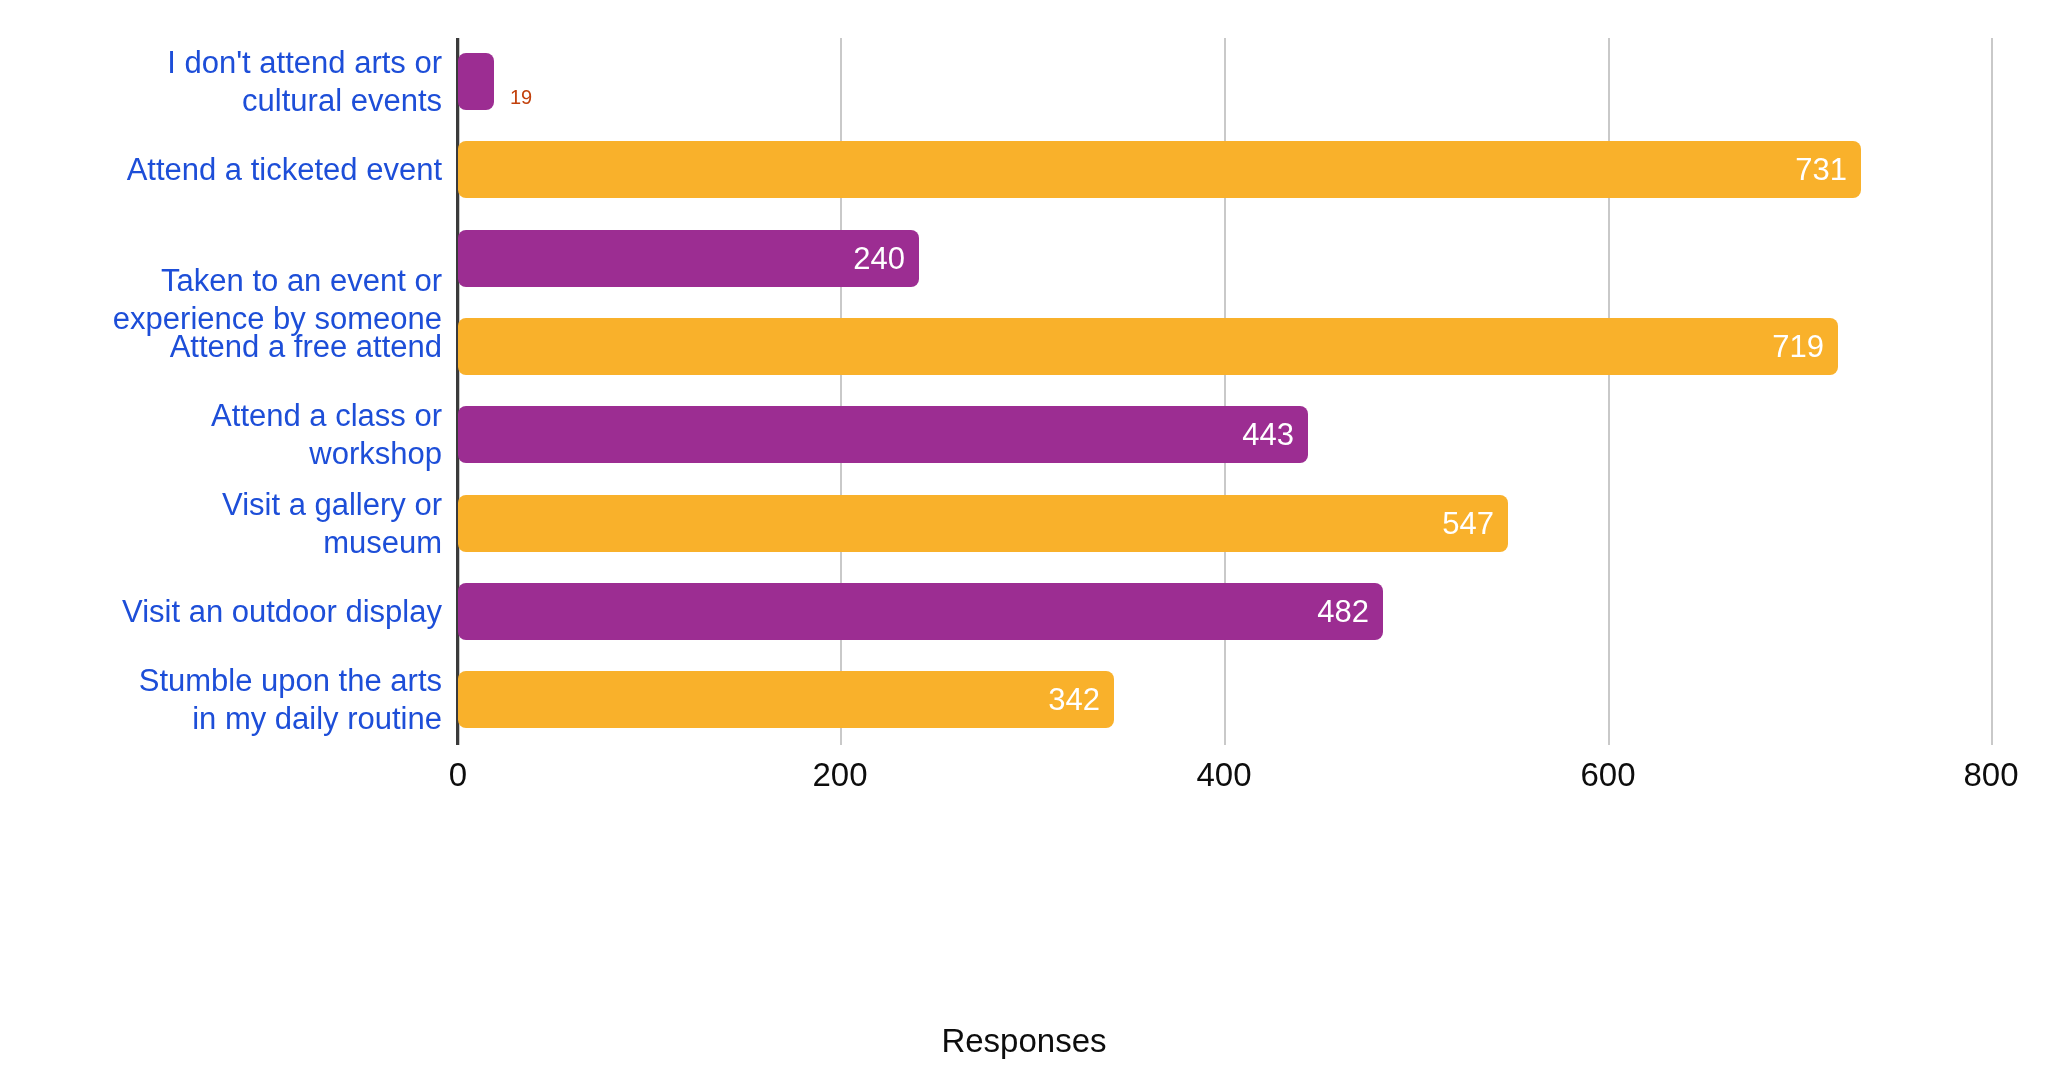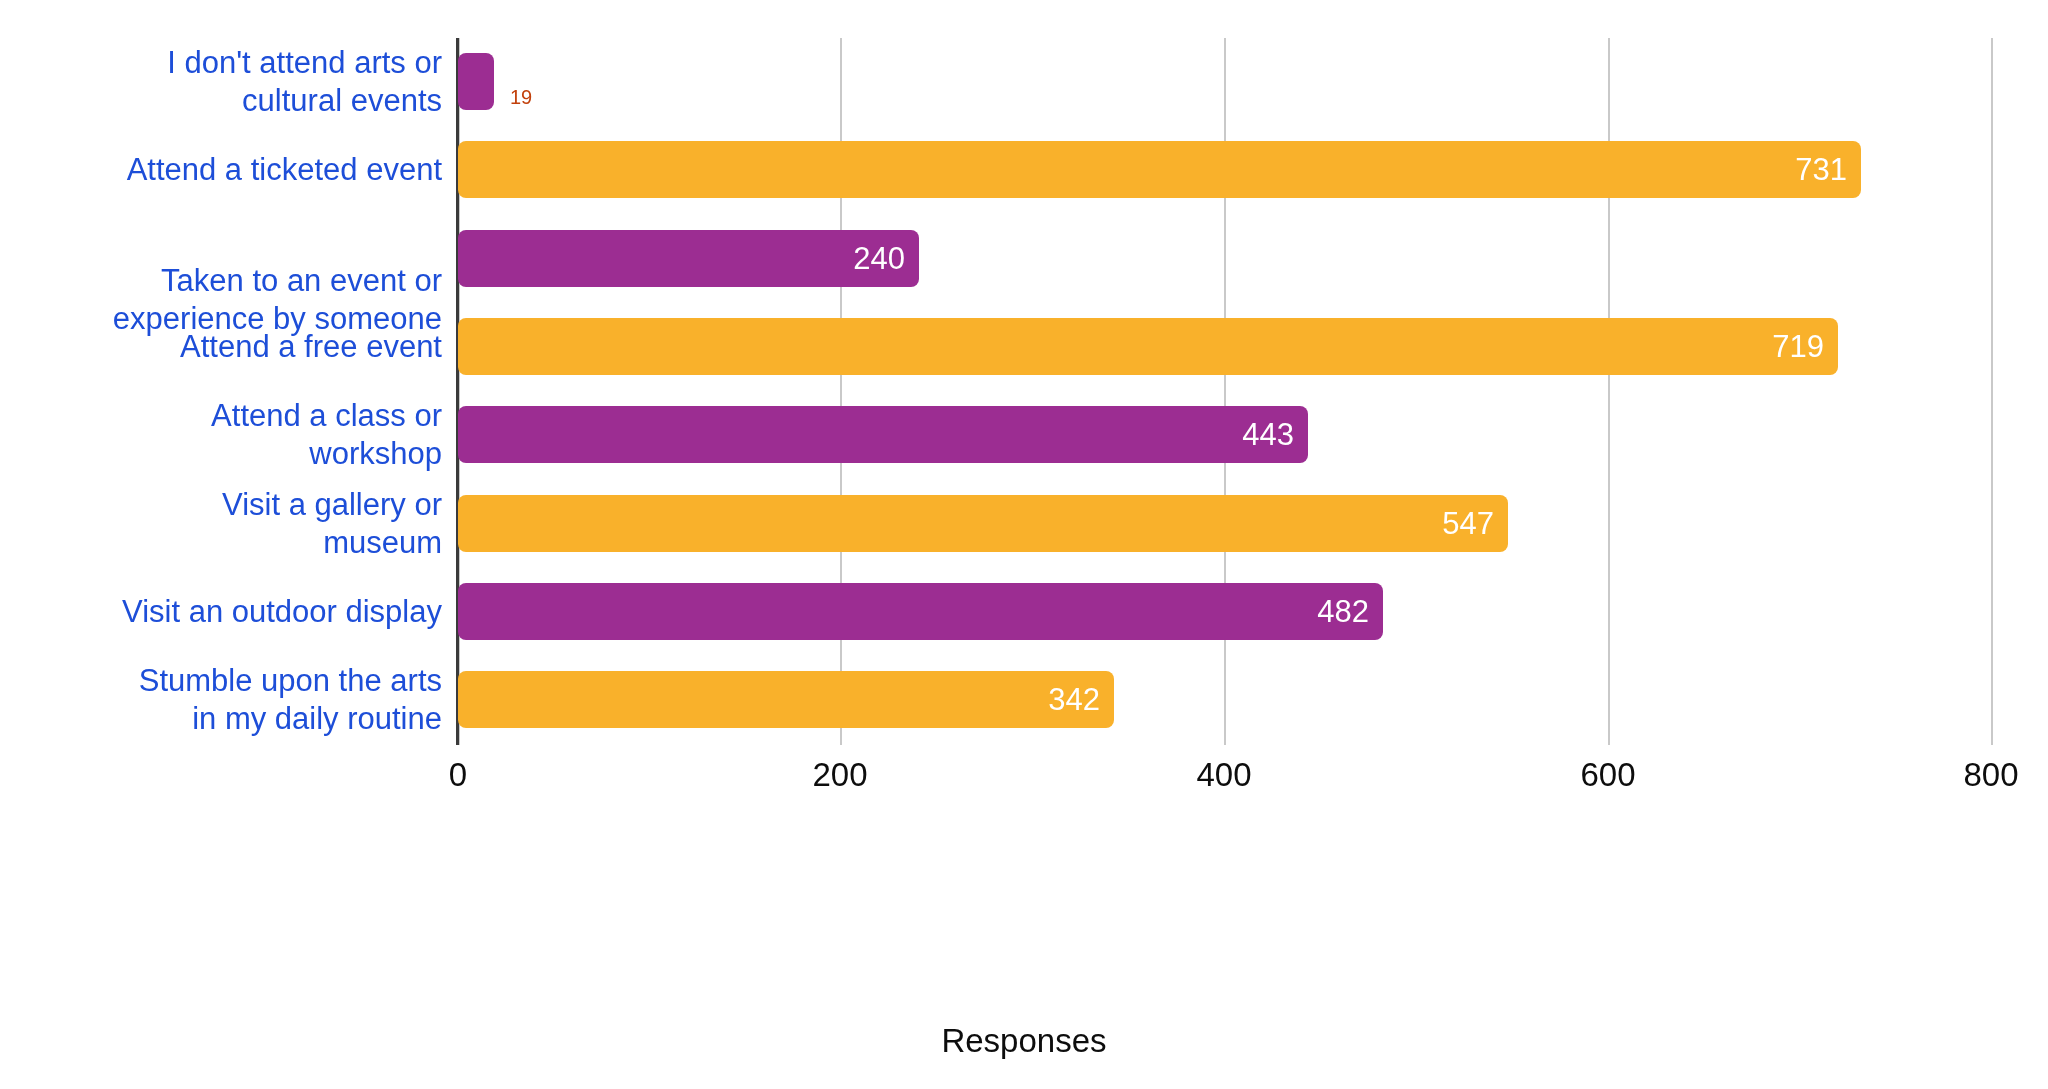--- a/index.html
+++ b/index.html
@@ -157,21 +157,21 @@
       <span>Taken to an event or</span>
       <span>experience by someone</span>
     </div>
     <div class="bar" style="left:458px;width:461px;background:#9C2D92;">
       <span class="bar-value-inside">240</span>
     </div>
   </div>
 
   <div class="row" style="top:303px;">
     <div class="cat-label-wrap" style="top:0px;">
-      <span>Attend a free event</span>
+      <span>Attend a free attend</span>
     </div>
     <div class="bar" style="left:458px;width:1380px;background:#F9B12B;">
       <span class="bar-value-inside">719</span>
     </div>
   </div>
 
   <div class="row" style="top:391px;padding-left:24px;">
     <div class="cat-label-wrap" style="top:0px;">
       <span>Attend a class or</span>
       <span>workshop</span>

